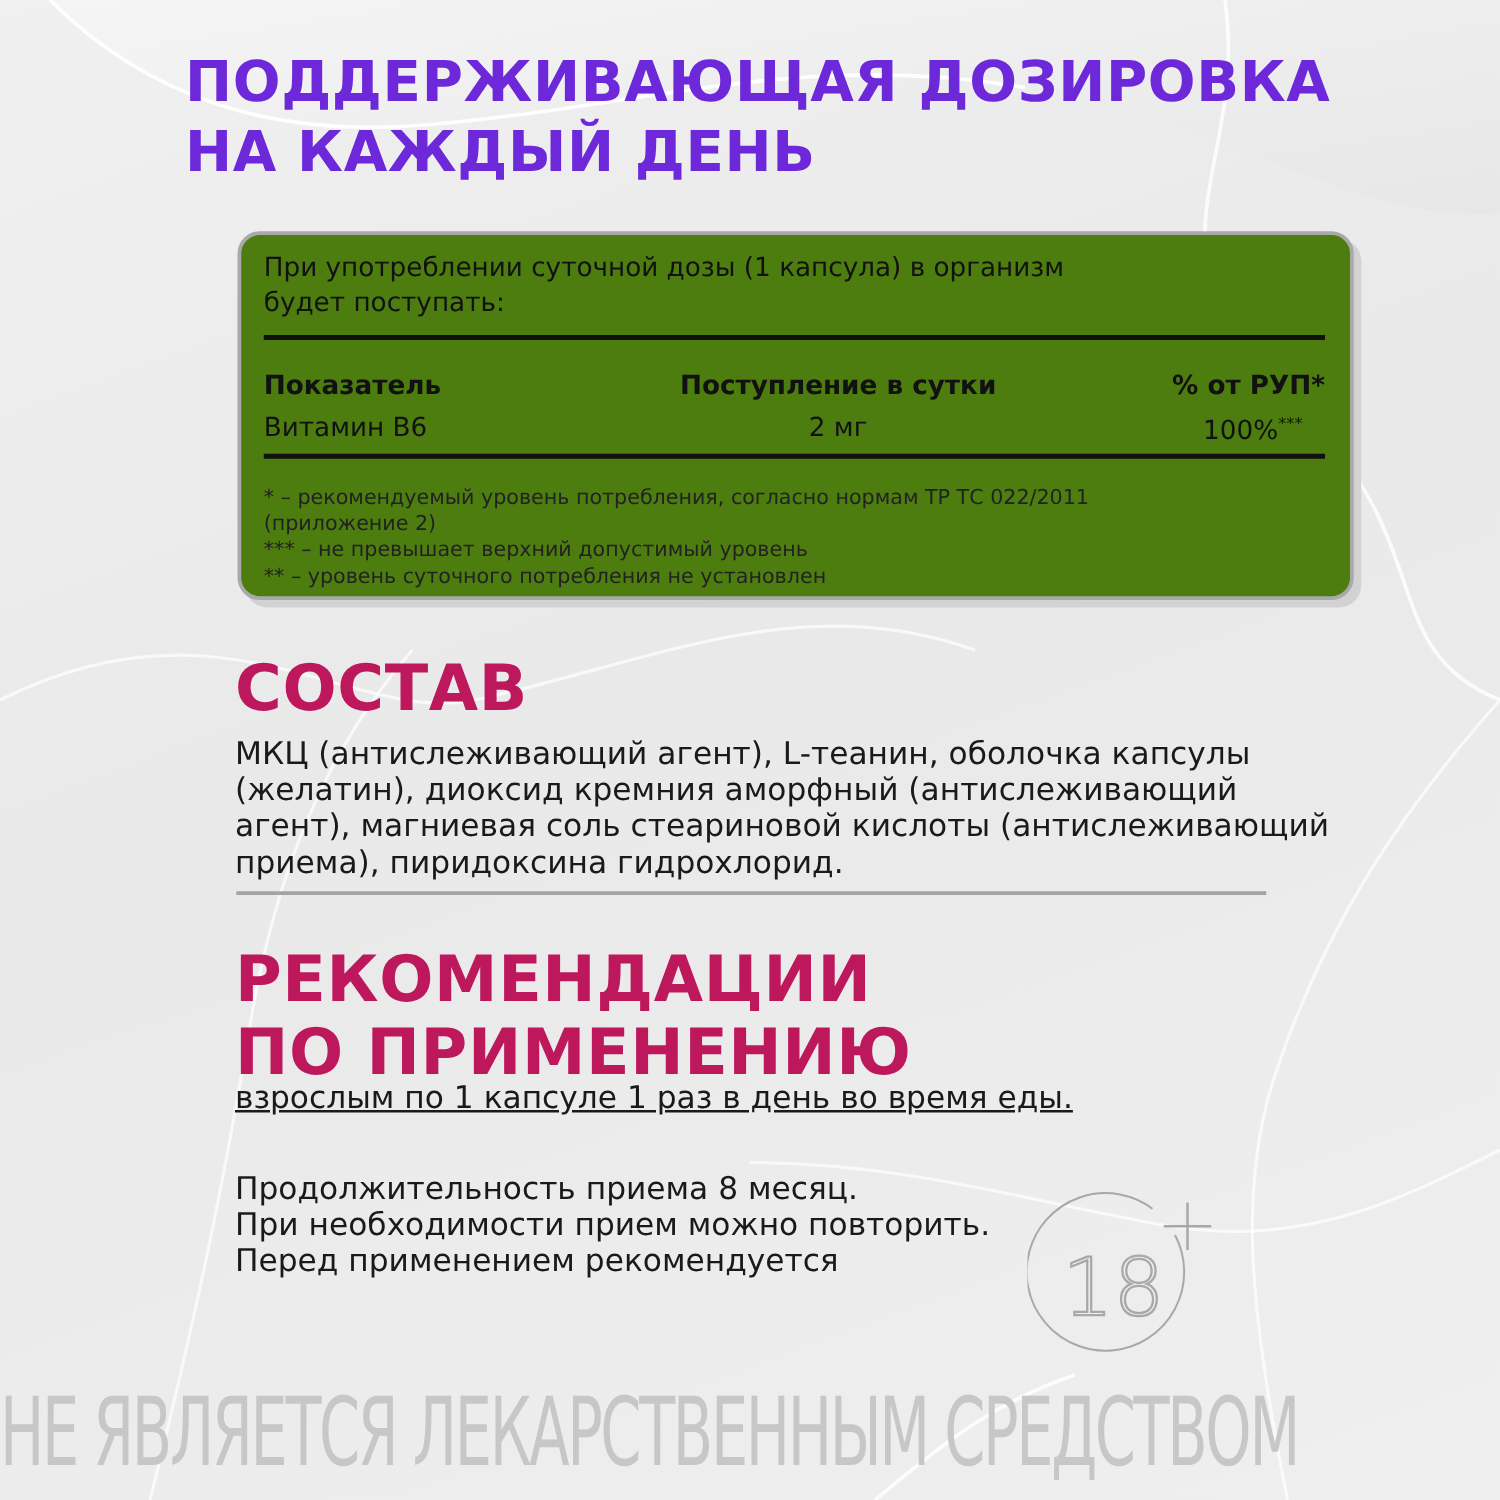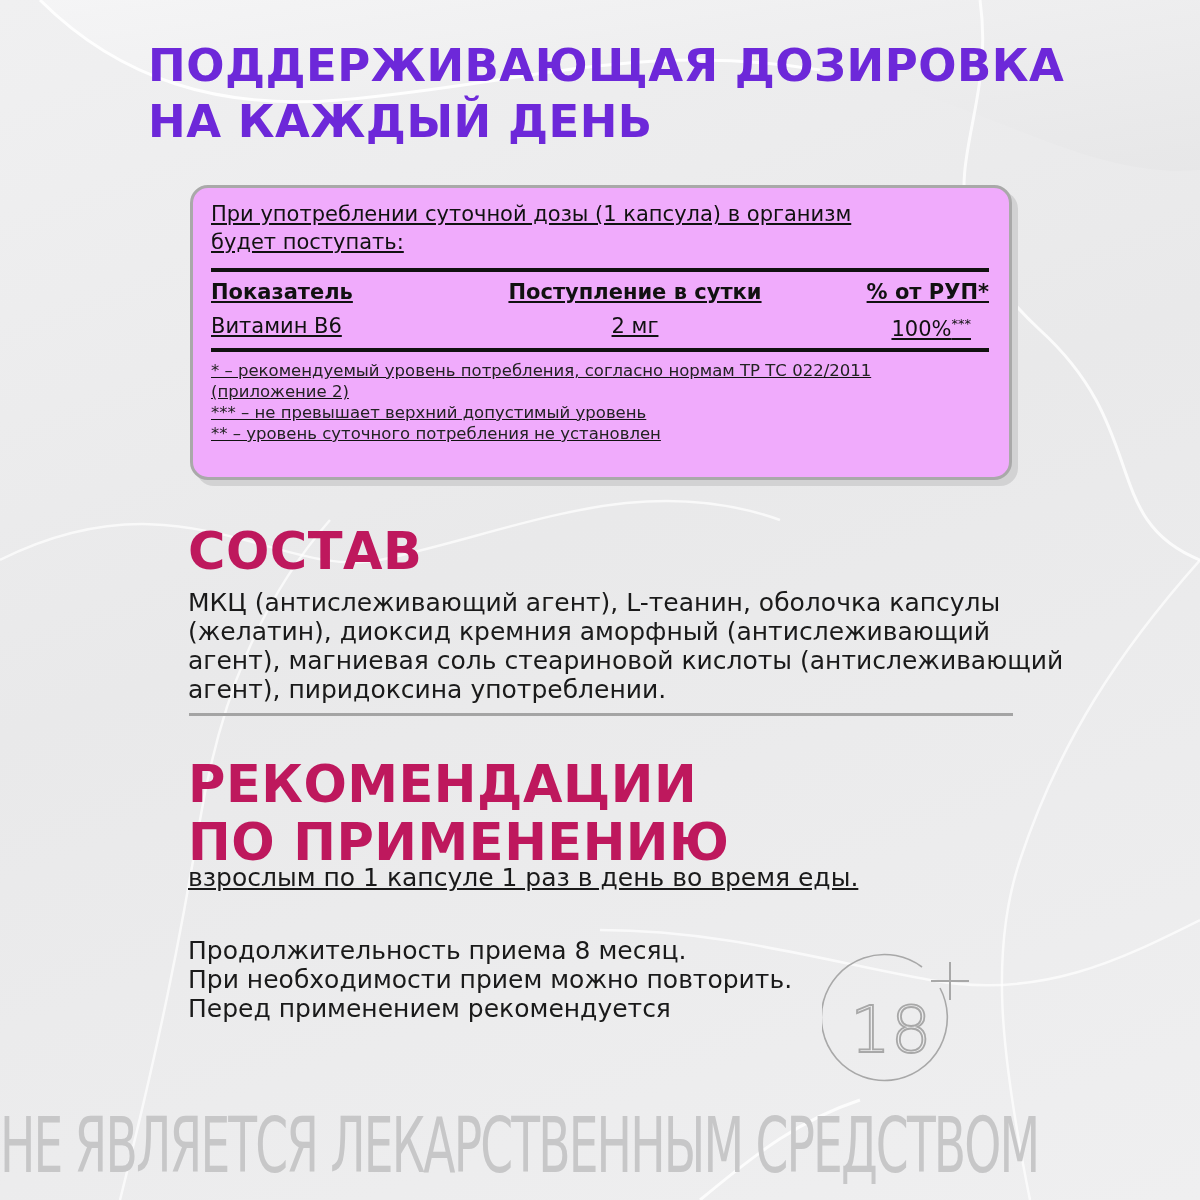--- a/index.html
+++ b/index.html
@@ -19,42 +19,41 @@
   .content { position: absolute; inset: 0; z-index: 1; }
 
   .main-title {
     position: absolute; left: 148px; top: 38px;
     font-family: "DejaVu Sans", sans-serif;
     font-weight: bold; font-size: 45px; line-height: 56px;
     letter-spacing: 0.5px; color: #6d28d9;
   }
 
   .card {
-    position: absolute; left: 190px; top: 185px; width: 822px; height: 295px;
-    background: #f0abfc;
+    position: absolute; left: 190px; top: 185px; width: 893px; height: 295px;
+    background: #4d7c0f;
     border: 3px solid #a9a9a9;
     border-radius: 18px;
     box-shadow: 6px 6px 0 #d2d2d3;
     padding: 12px 20px 0 18px;
-    text-decoration: underline;
   }
   .card-intro {
     font-size: 21px; line-height: 28px; color: #111;
   }
   .rule-thick { height: 4px; background: #111; margin-top: 12px; }
-  .tbl { width: 100%; border-collapse: collapse; margin-top: 6px; }
+  .tbl { width: 100%; border-collapse: collapse; margin-top: 22px; }
   .tbl th, .tbl td { font-size: 21px; line-height: 29px; padding: 0; }
   .tbl th { font-weight: bold; padding-bottom: 2px; }
   .tbl .c1 { text-align: left; width: 270px; }
   .tbl .c2 { text-align: center; }
   .tbl .c3 { text-align: right; width: 200px; }
   .tbl td.c3 { padding-right: 18px; }
   sup { font-size: 13px; vertical-align: 8px; }
   .rule-thick2 { height: 4px; background: #111; margin-top: 4px; }
-  .notes { margin-top: 8px; font-size: 16.5px; line-height: 21px; color: #222; }
+  .notes { margin-top: 20px; font-size: 16.5px; line-height: 21px; color: #222; }
 
   .h2 {
     position: absolute; left: 188px;
     font-weight: bold; font-size: 51px; line-height: 56px; color: #be185d;
     letter-spacing: 0.5px;
   }
   .para { position: absolute; left: 188px; font-size: 25px; line-height: 29px; color: #1a1a1a; }
 
   .divider { position: absolute; left: 189px; top: 713px; width: 824px; height: 3px; background: #a4a4a4; }
 
@@ -125,21 +124,21 @@
       <div>*** – не превышает верхний допустимый уровень</div>
       <div>** – уровень суточного потребления не установлен</div>
     </div>
   </div>
 
   <h2 class="h2" style="top:524px;">СОСТАВ</h2>
   <div class="para" style="top:588px;">
     <div>МКЦ (антислеживающий агент), L-теанин, оболочка капсулы</div>
     <div>(желатин), диоксид кремния аморфный (антислеживающий</div>
     <div>агент), магниевая соль стеариновой кислоты (антислеживающий</div>
-    <div>агент), пиридоксина употреблении.</div>
+    <div>приема), пиридоксина гидрохлорид.</div>
   </div>
 
   <div class="divider"></div>
 
   <h2 class="h2" style="top:756px; line-height:58px;">
     <div>РЕКОМЕНДАЦИИ</div>
     <div>ПО ПРИМЕНЕНИЮ</div>
   </h2>
   <div class="para" style="top:863px;text-decoration:underline;">взрослым по 1 капсуле 1 раз в день во время еды.</div>
 

